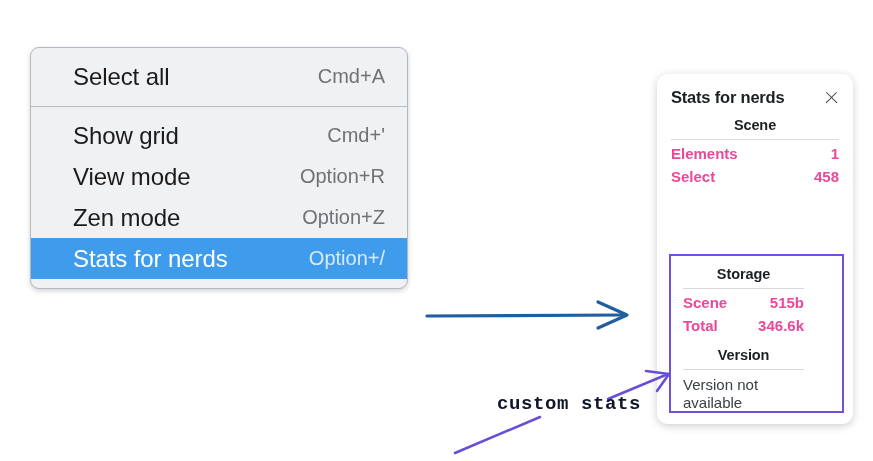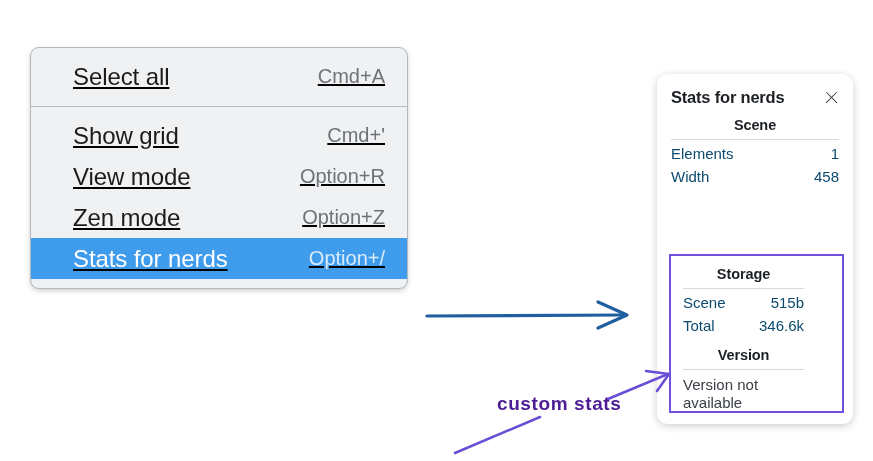--- a/index.html
+++ b/index.html
@@ -24,21 +24,20 @@
     width: 378px;
     background: #f0f1f3;
     border: 1px solid #b2b8c0;
     border-radius: 9px;
     box-shadow: 0 2px 5px rgba(0,0,0,0.18);
     box-sizing: border-box;
     overflow: hidden;
   }
   .menu-group {
     padding: 8px 0 9px 0;
-    text-decoration: underline;
   }
   .menu-group + .menu-group {
     border-top: 1px solid #b6bcc4;
   }
   .menu-item {
     display: flex;
     align-items: center;
     justify-content: space-between;
     height: 41px;
     padding: 0 22px 0 42px;
@@ -128,22 +127,23 @@
   }
   .stat-row {
     display: flex;
     align-items: center;
     justify-content: space-between;
     padding: 3px 0;
   }
   .stat-row .k,
   .stat-row .v {
     font-size: 15px;
-    color: #0c4a6e;
-    white-space: nowrap;
+    color: #ec4899;
+    white-space: nowrap;
+    font-weight: bold;
   }
 
   
   #custom-stats-box {
     position: absolute;
     left: 669px;
     top: 254px;
     width: 175px;
     height: 159px;
     border: 2px solid #7150dd;
@@ -165,24 +165,24 @@
   #annotations {
     position: absolute;
     left: 0; top: 0;
     width: 873px; height: 461px;
     pointer-events: none;
   }
   #custom-stats-label {
     position: absolute;
     left: 497px;
     top: 393px;
-    font-family: Liberation Sans, sans-serif;
+    font-family: Liberation Mono, monospace;
     font-size: 19px;
     font-weight: bold;
-    color: #4c1d95;
+    color: #0f172a;
     letter-spacing: 0.6px;
     white-space: nowrap;
   }
 </style>
 </head>
 <body>
 
 <div id="context-menu">
 
   <div class="menu-group">
@@ -222,21 +222,21 @@
 
   <div class="stats-body">
 
     <div class="section-head">Scene</div>
     <div class="section-rule"></div>
     <div class="stat-row">
       <span class="k">Elements</span>
       <span class="v">1</span>
     </div>
     <div class="stat-row">
-      <span class="k">Width</span>
+      <span class="k">Select</span>
       <span class="v">458</span>
     </div>
 
   </div>
 </div>
 
 <div id="custom-stats-inner">
 
   <div class="section-head">Storage</div>
   <div class="section-rule"></div>

